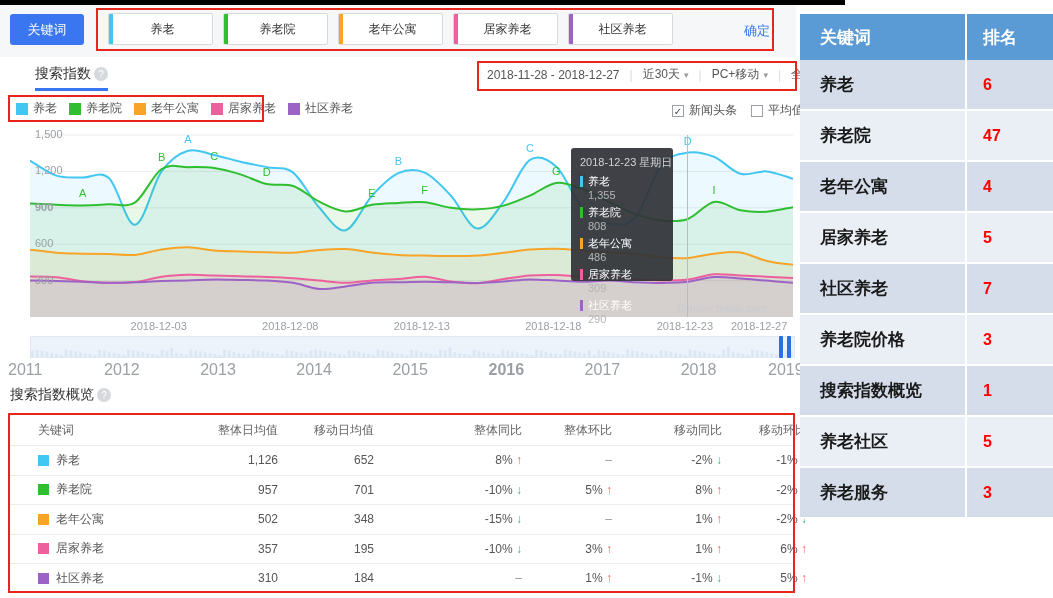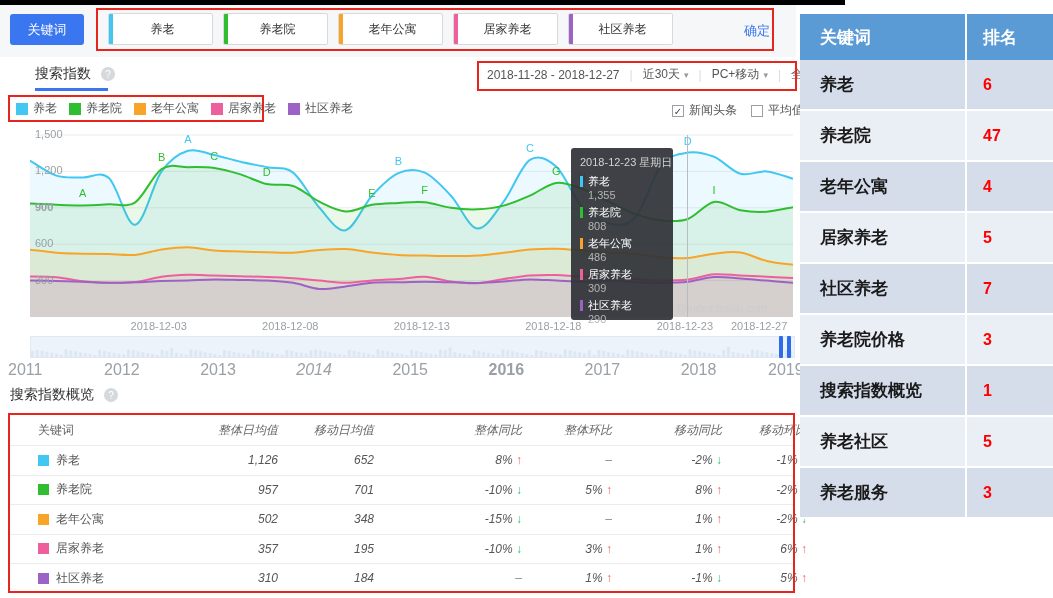--- a/index.html
+++ b/index.html
@@ -16,21 +16,21 @@
   .kw-btn { left:10px; top:14px; width:74px; height:31px; background:#3a76f0; color:#fff;
             font-size:13px; border:none; border-radius:3px; cursor:pointer; }
   .kw-row { left:108px; top:13px; display:flex; gap:10px; align-items:center; }
   .kw-box { width:105px; height:32px; background:#fff; border:1px solid #d9d9d9; border-radius:2px;
             display:flex; align-items:stretch; overflow:hidden; }
   .kw-bar { width:4px; flex:0 0 4px; }
   .kw-box input { border:none; outline:none; width:100%; font-size:12px; text-align:center;
                   color:#333; font-family:inherit; background:transparent; }
   .confirm-link { left:744px; top:22px; font-size:13px; color:#3a76f0; cursor:pointer; }
 
-  .sec-title { font-size:14px; color:#333; display:flex; align-items:center; gap:10px; }
+  .sec-title { font-size:14px; color:#333; display:flex; align-items:center; gap:3px; }
   .help-icon { width:14px; height:14px; border-radius:50%; background:#d6d9dc; color:#fff;
                font-size:10px; display:inline-flex; align-items:center; justify-content:center; }
   .tab-underline { left:35px; top:88px; width:73px; height:3px; background:#3a76f0; }
 
   .controls { left:487px; top:66px; display:flex; align-items:center; gap:10px; font-size:12px; color:#555; }
   .ctrl-sep { color:#dcdcdc; }
   .caret { color:#999; font-size:9px; margin-left:4px; }
   .ctrl-item { cursor:pointer; white-space:nowrap; }
 
   .legend { left:16px; top:100px; display:flex; gap:12px; align-items:center; font-size:12px; color:#555; }
@@ -40,38 +40,38 @@
   .chk-row { left:672px; top:102px; display:flex; gap:14px; font-size:12px; color:#555; align-items:center; }
   .chk-item { display:flex; gap:5px; align-items:center; cursor:pointer; }
   .chk-sq { width:12px; height:12px; border:1px solid #9aa0a6; background:#fff; font-size:10px;
             line-height:11px; text-align:center; color:#444; }
 
   .ytick { position:absolute; font-size:11px; color:#9aa0a6; z-index:2; }
   .xtick { position:absolute; top:320px; font-size:11px; color:#9aa0a6; }
   .watermark { left:676px; top:302px; font-size:11px; color:#c9cdd2; z-index:3; }
 
   .hover-line { left:687px; top:135px; width:1px; height:182px; background:#b7bcc2; z-index:4; }
-  .tooltip { left:571px; top:148px; width:102px; height:172px; background:rgba(48,51,56,0.93);
+  .tooltip { left:571px; top:148px; width:102px; height:133px; background:rgba(48,51,56,0.93);
              border-radius:3px; padding:7px 9px; z-index:5; }
   .tt-title { color:#d3d3d3; font-size:11px; margin-bottom:4px; white-space:nowrap; }
   .tt-name { display:flex; align-items:center; gap:5px; color:#fff; font-size:11px; margin-top:4px; }
   .tt-chip { width:3px; height:11px; }
   .tt-val { color:#b4b4b4; font-size:11px; margin-left:8px; }
 
   .slider { left:30px; top:336px; width:765px; height:22px; background:#edf3fb; border:1px solid #e0e8f3; z-index:1; }
   .slider-handle { position:absolute; top:-1px; width:4px; height:22px; background:#2f6ce6; border-radius:1px; }
   .year { position:absolute; top:361px; font-size:16px; color:#9aa0a6; }
 
   .ov-title { left:10px; top:386px; }
   .ov-table { left:10px; top:415px; width:783px; font-size:12px; color:#555; z-index:2; }
   .ov-head, .ov-row { display:grid; grid-template-columns:168px 72px 96px 148px 90px 110px 85px;
                       align-items:center; padding:0 6px 0 28px; }
   .ov-head { height:30px; color:#666; }
   .ov-row { height:29.5px; border-top:1px solid #ededed; }
-  .num { text-align:right;font-style:italic; }
+  .num { text-align:right; }
   .ov-kw { display:flex; align-items:center; gap:7px; color:#555; }
   .chip { width:11px; height:11px; display:inline-block; }
   .arrow-up { color:#f25f5f; }
   .arrow-down { color:#35c06e; }
   .dash { color:#999; }
 
   .rank-table { left:800px; top:14px; width:253px; z-index:2; }
   .rk-head { display:flex; background:#5b9bd5; color:#fff; font-weight:bold; font-size:17px; height:46px; }
   .rk-head > div { display:flex; align-items:center; }
   .rk-c1 { width:165px; padding-left:20px; }
@@ -526,19 +526,19 @@
     <div class="ytick" style="left: 35px; top: 273.6px;">300</div>
     <div class="xtick" style="left: 130.552px;">2018-12-03</div>
     <div class="xtick" style="left: 262.103px;">2018-12-08</div>
     <div class="xtick" style="left: 393.655px;">2018-12-13</div>
     <div class="xtick" style="left: 525.207px;">2018-12-18</div>
     <div class="xtick" style="left: 656.759px;">2018-12-23</div>
     <div class="xtick" style="left: 731px;">2018-12-27</div>
     <div class="year" style="left: 8px;">2011</div>
     <div class="year" style="left: 104.1px;">2012</div>
     <div class="year" style="left: 200.2px;">2013</div>
-    <div class="year" style="left: 296.3px; font-style: italic;">2014</div>
+    <div class="year" style="left: 296.3px;">2014</div>
     <div class="year" style="left: 392.4px;">2015</div>
     <div class="year" style="left: 488.5px; font-weight: bold;">2016</div>
     <div class="year" style="left: 584.6px;">2017</div>
     <div class="year" style="left: 680.7px;">2018</div>
     <div class="year" style="left: 768px;">2019</div>
   </div>
 
 </body></html>

